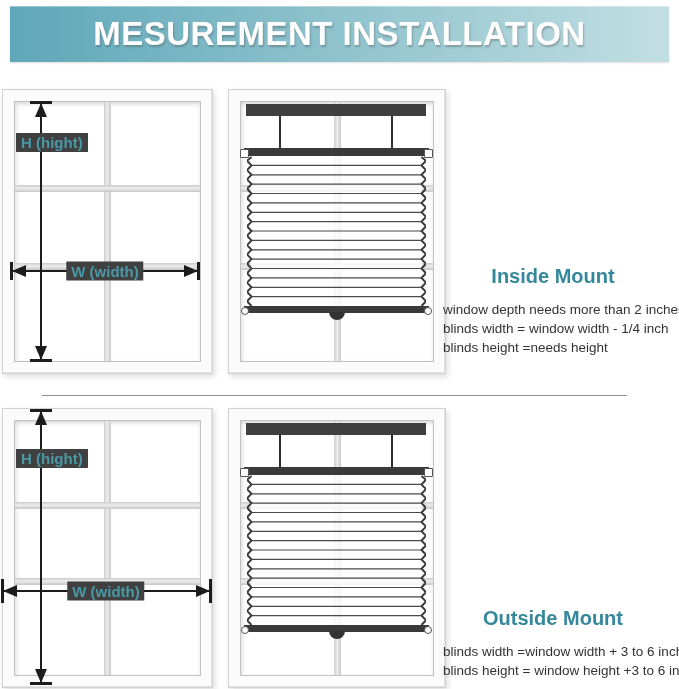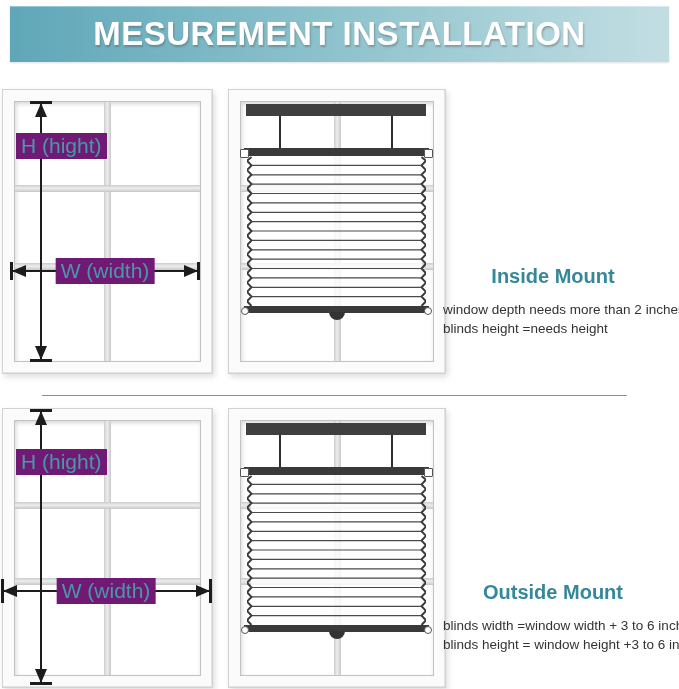--- a/index.html
+++ b/index.html
@@ -51,22 +51,22 @@
   .varrow .tri.up{left:calc(50% - 6px);top:2px;border-left:6px solid transparent;border-right:6px solid transparent;border-bottom:14px solid var(--arrow);}
   .varrow .tri.down{left:calc(50% - 6px);bottom:2px;border-left:6px solid transparent;border-right:6px solid transparent;border-top:14px solid var(--arrow);}
   .harrow{position:absolute;height:24px;}
   .harrow .shaft{position:absolute;top:calc(50% - 1px);left:2px;right:2px;height:2px;background:var(--arrow);}
   .harrow .cap{position:absolute;top:calc(50% - 9px);width:3px;height:18px;background:var(--arrow);}
   .harrow.tall .cap{top:calc(50% - 12px);height:24px;}
   .harrow .cap.left{left:0;} .harrow .cap.right{right:0;}
   .harrow .tri.left{top:calc(50% - 6px);left:2px;border-top:6px solid transparent;border-bottom:6px solid transparent;border-right:14px solid var(--arrow);}
   .harrow .tri.right{top:calc(50% - 6px);right:2px;border-top:6px solid transparent;border-bottom:6px solid transparent;border-left:14px solid var(--arrow);}
   .mlabel{
-    position:absolute;background:#701a75;color:var(--teal-label);
-    font-size:21px;padding:1px 5px;white-space:nowrap;z-index:5;
+    position:absolute;background:#404040;color:var(--teal-label);
+    font-size:15px;padding:1px 5px;white-space:nowrap;z-index:5;font-weight:bold;
   }
   .wlabel{transform:translate(-50%,-50%);}
   
   .mountbar{position:absolute;left:17px;right:19px;top:14px;height:12px;background:#3f3f3f;z-index:3;}
   .string{position:absolute;top:26px;height:34px;width:2px;background:#2e2e2e;z-index:2;}
   .headrail{position:absolute;left:15px;right:16px;top:58px;height:8px;background:var(--rail);z-index:3;}
   .railcap{position:absolute;top:59px;width:7px;height:7px;background:#ffffff;border:1px solid #555;border-radius:1px;z-index:4;}
   .pleats{position:absolute;left:18px;top:66px;z-index:2;}
   .bottomrail{position:absolute;left:15px;right:16px;top:216px;height:7px;background:var(--rail);z-index:3;}
   .raildot{position:absolute;top:217px;width:6px;height:6px;background:#ffffff;border:1px solid #555;border-radius:50%;z-index:4;}
@@ -131,20 +131,21 @@
     <div class="railcap" style="right:12px"></div>
     <div class="bottomrail"></div>
     <div class="raildot" style="left:12px"></div>
     <div class="raildot" style="right:13px"></div>
     <div class="pulltab"></div>
   </div>
 
   <div class="mount-info" style="left:443px;top:265px">
     <h2 class="mi-title">Inside Mount</h2>
     <p class="mi-line">window depth needs more than 2 inches</p>
+    <p class="mi-line">blinds width = window width - 1/4 inch</p>
     <p class="mi-line">blinds height =needs height</p>
   </div>
 
   <div class="divider"></div>
 
   <div class="window" style="left:2px;top:408px;width:209px;height:278px">
     <div class="opening">
       <div class="mullion-v"></div>
       <div class="mullion-h" style="top:32%"></div>
       <div class="mullion-h" style="top:62%"></div>
@@ -184,19 +185,19 @@
     <div class="mountbar"></div>
     <div class="headrail"></div>
     <div class="railcap" style="left:11px"></div>
     <div class="railcap" style="right:12px"></div>
     <div class="bottomrail"></div>
     <div class="raildot" style="left:12px"></div>
     <div class="raildot" style="right:13px"></div>
     <div class="pulltab"></div>
   </div>
 
-  <div class="mount-info" style="left:443px;top:581px">
+  <div class="mount-info" style="left:443px;top:607px">
     <h2 class="mi-title">Outside Mount</h2>
     <p class="mi-line">blinds width =window width + 3 to 6 inches</p>
     <p class="mi-line">blinds height = window height +3 to 6 inches</p>
   </div>
 
 </div>
 
 </body></html>

